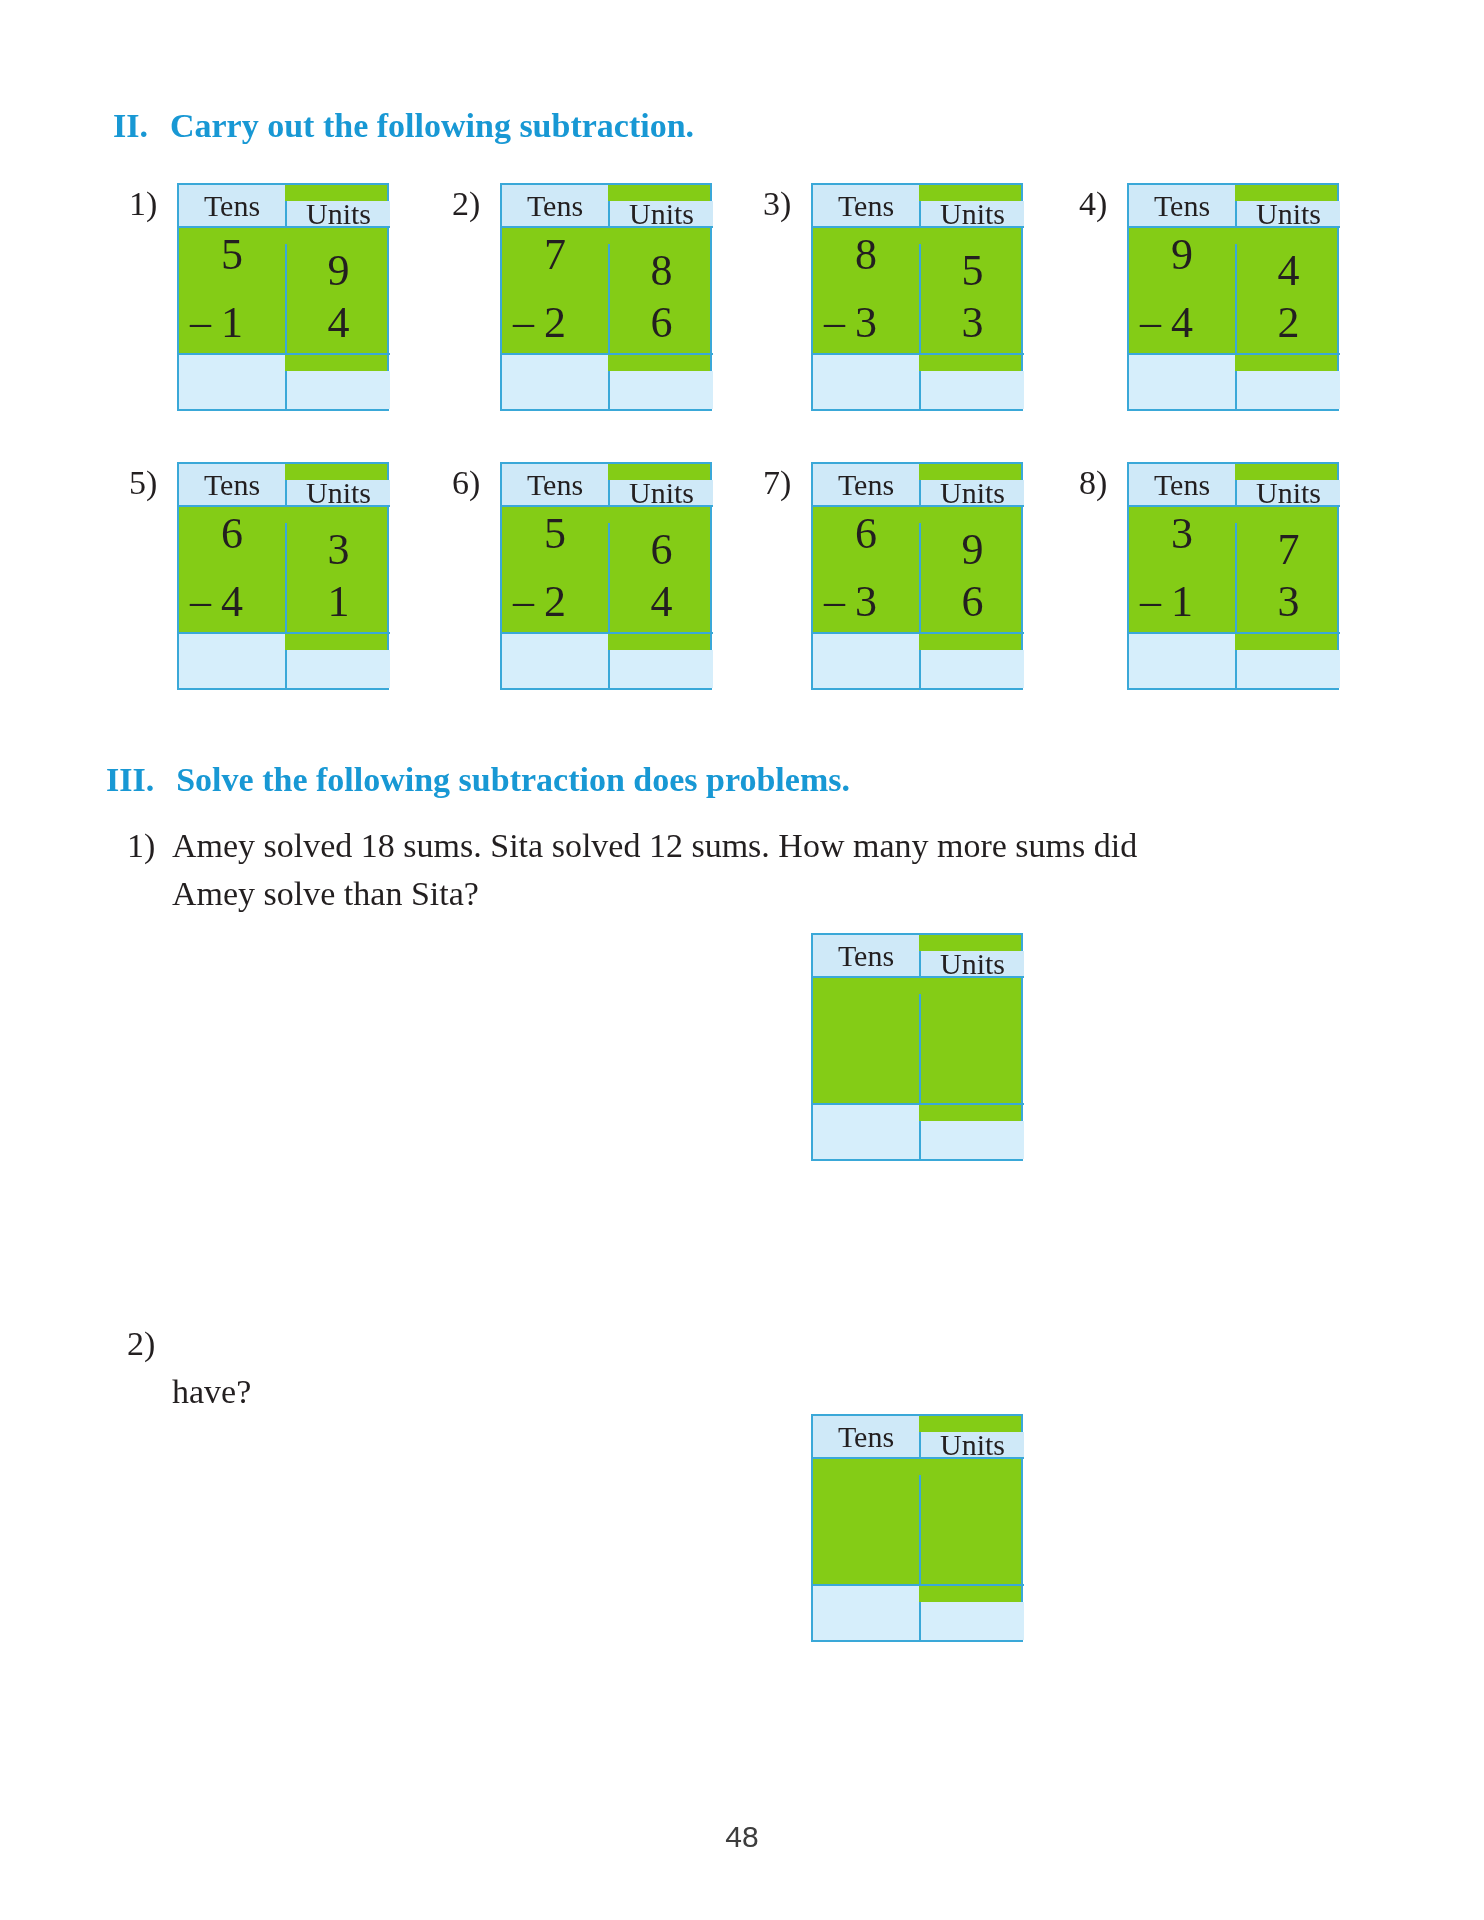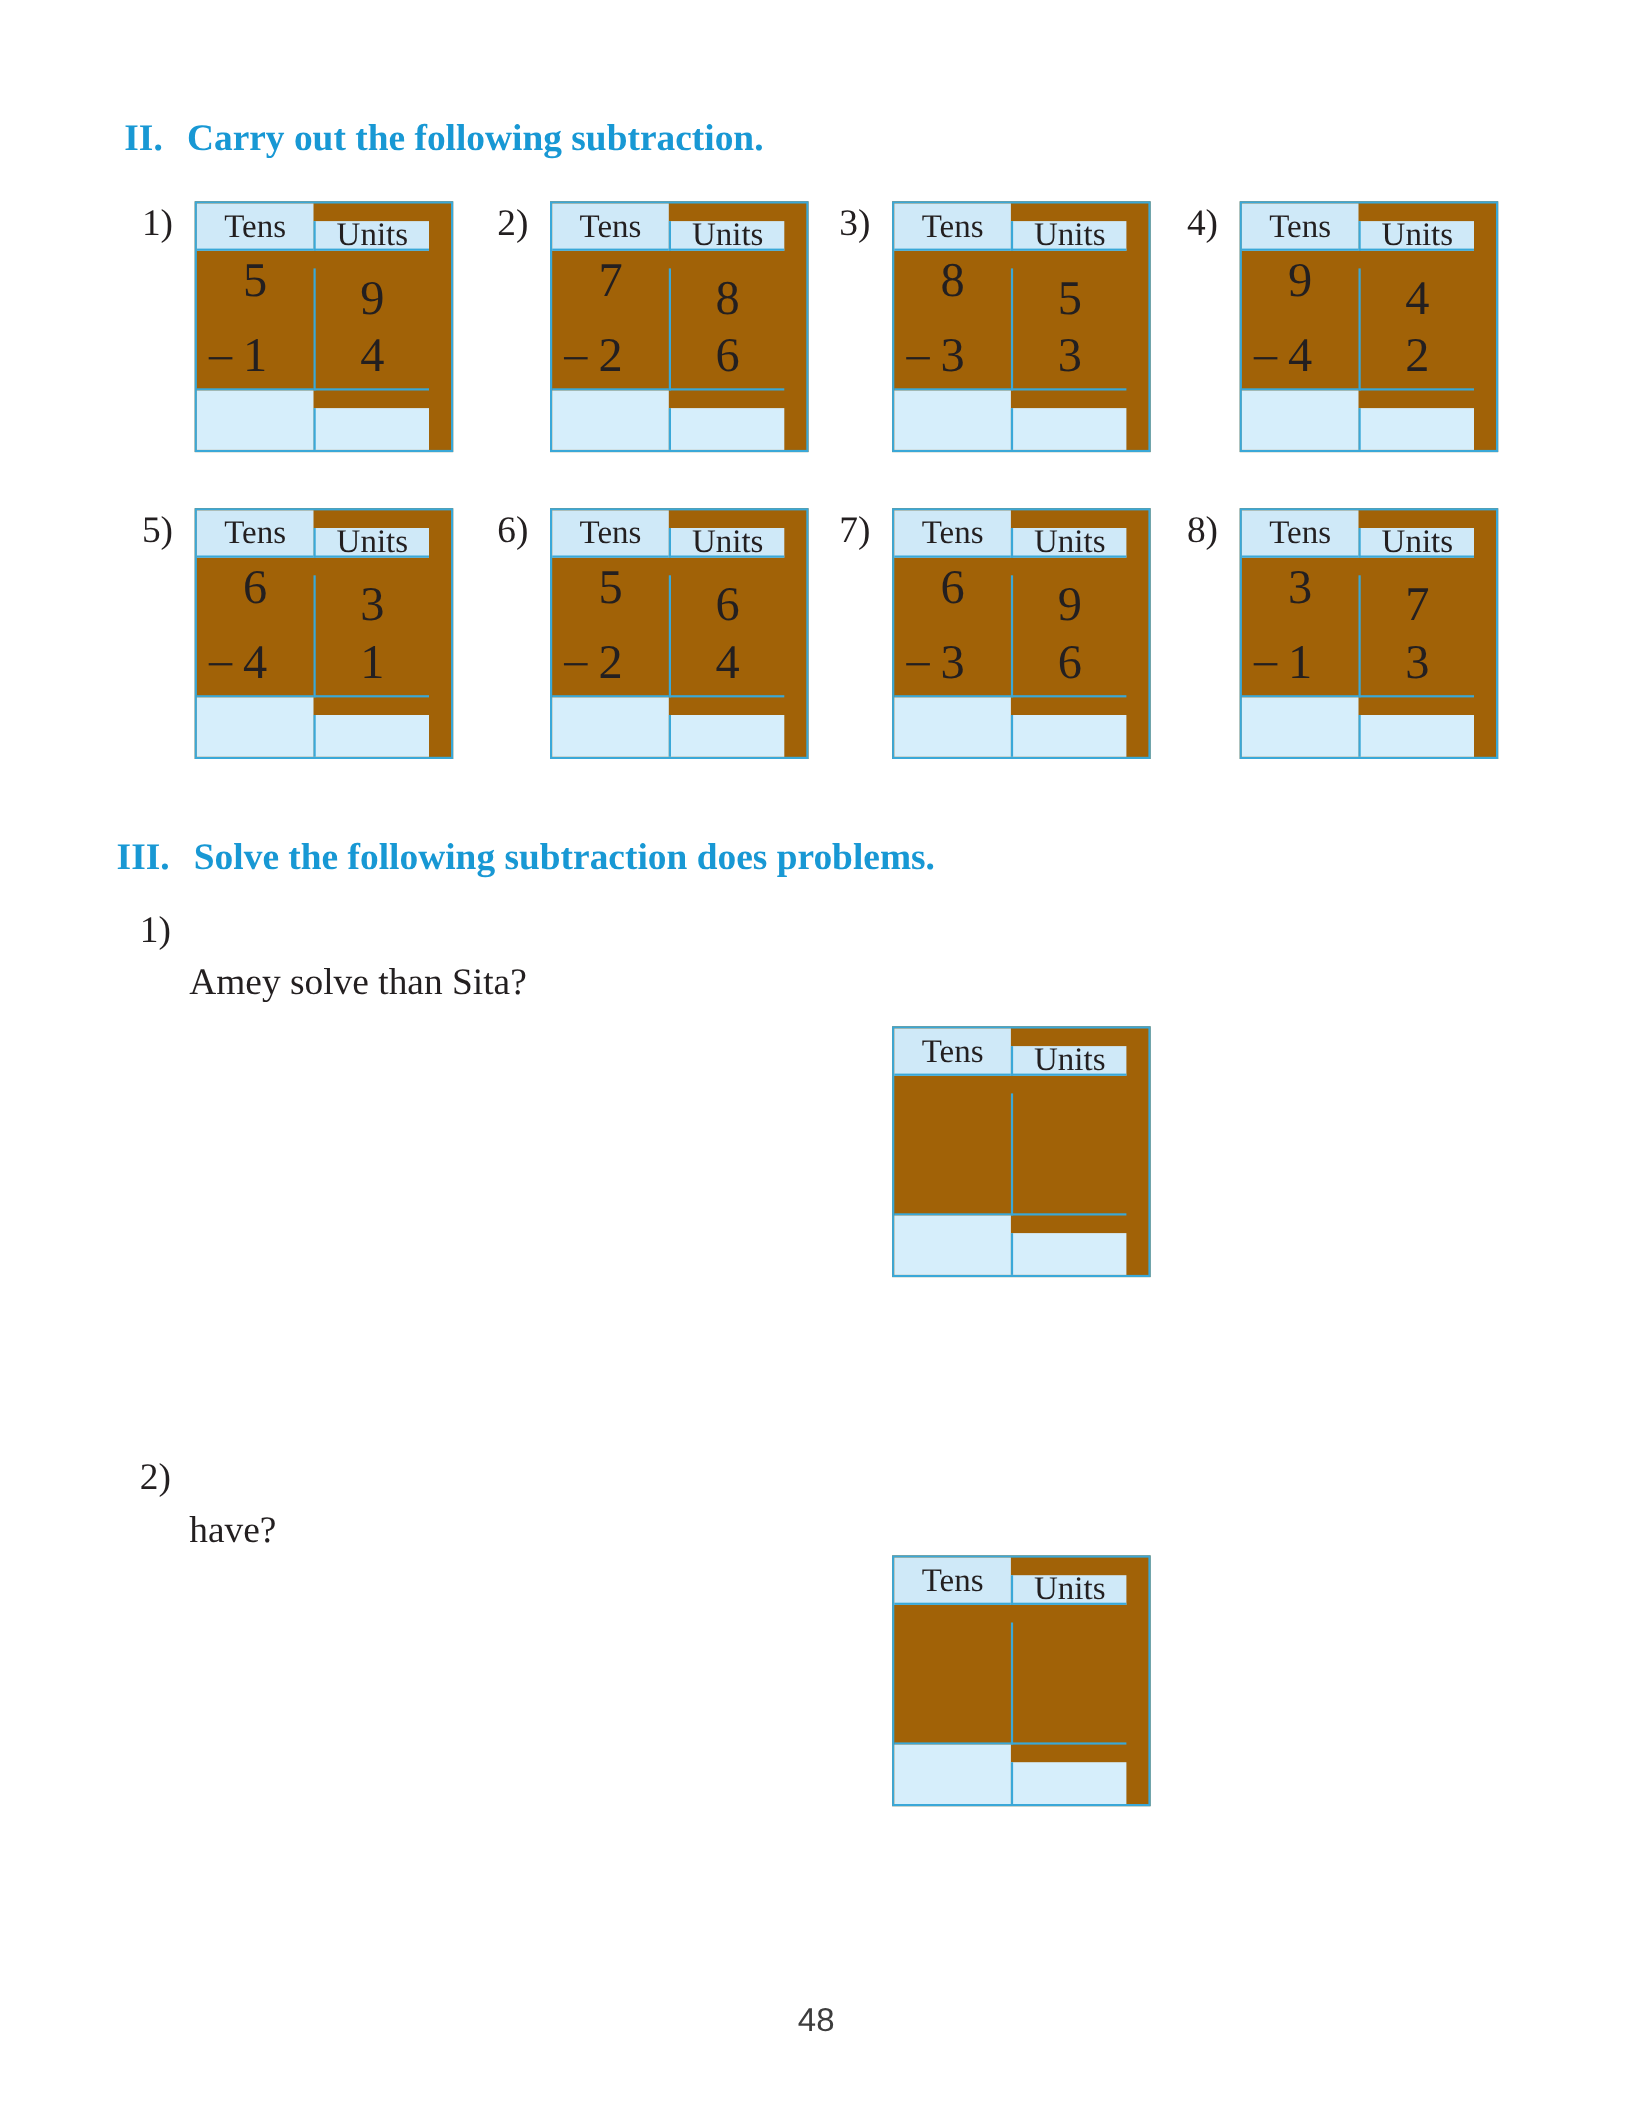--- a/index.html
+++ b/index.html
@@ -29,22 +29,22 @@
     top: 4px;
     font-size: 34px;
     line-height: 34px;
     color: var(--text, #231f20);
   }
   .tu {
     display: grid;
     grid-template-columns: 106px 105px;
     grid-template-rows: 43px 127px 54px;
     border: 2px solid var(--border, #3aa8d8);
-    background: #a16207;
-    width: 235px;
+    background: #84cc16;
+    width: 212px;
   }
   .c { position: relative; }
   .c.r { border-left: 2px solid var(--border, #3aa8d8); margin-top: 16px; }
   .c.h {
     background: var(--header_bg, #cfe9f8);
     border-bottom: 2px solid var(--border, #3aa8d8);
     display: flex; align-items: center; justify-content: center;
     font-size: 30px;
   }
   .c.b {
@@ -242,21 +242,21 @@
   </div>
 </div>
 
 <div class="sec-head" style="left:106px; top:760px">
   <span class="sec-num">III.</span><span>Solve the following subtraction does problems.</span>
 </div>
 
 <div class="wordprob" style="left:127px; top:822px">
   <span class="wp-num">1)</span>
   <div class="wp-text">
-    <br>
+    <span>Amey solved 18 sums. Sita solved 12 sums. How many more sums did</span><br>
     <span>Amey solve than Sita?</span>
   </div>
 </div>
 
 <div class="prob" style="left:811px; top:933px">
   <div class="tu">
     <div class="c h">Tens</div>
     <div class="c h r">Units</div>
     <div class="c b"></div>
     <div class="c b r"></div>

